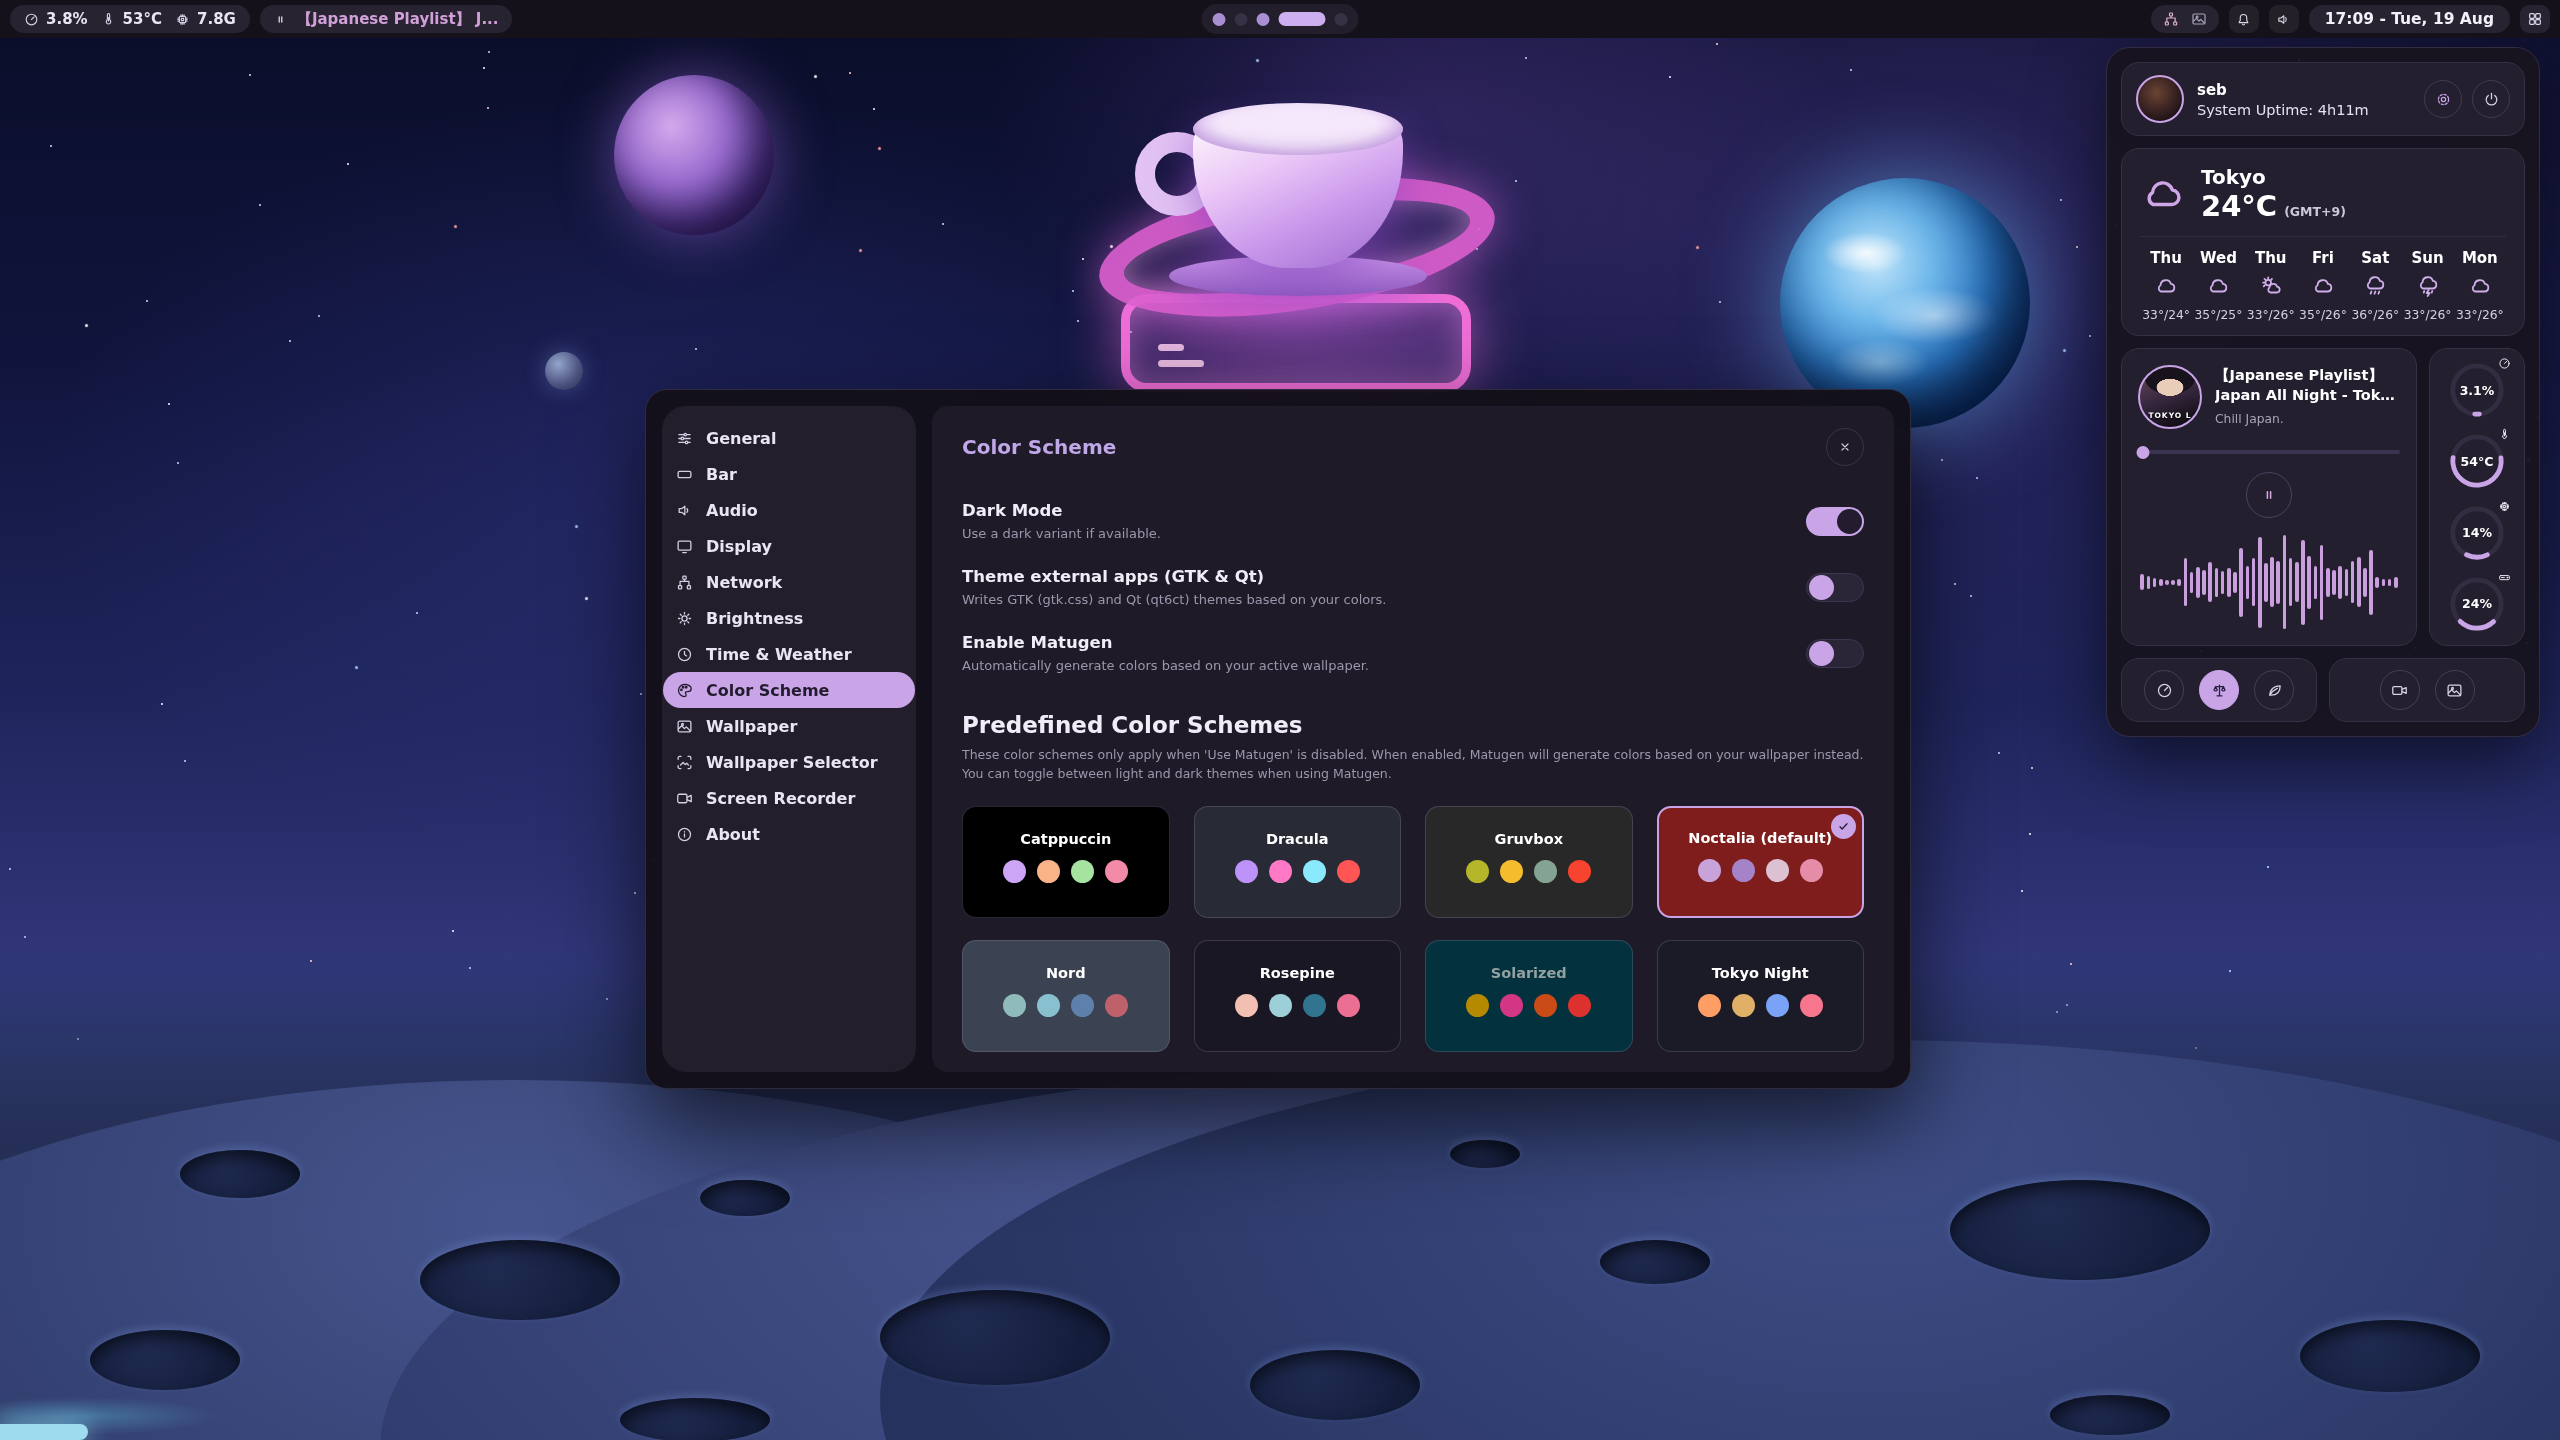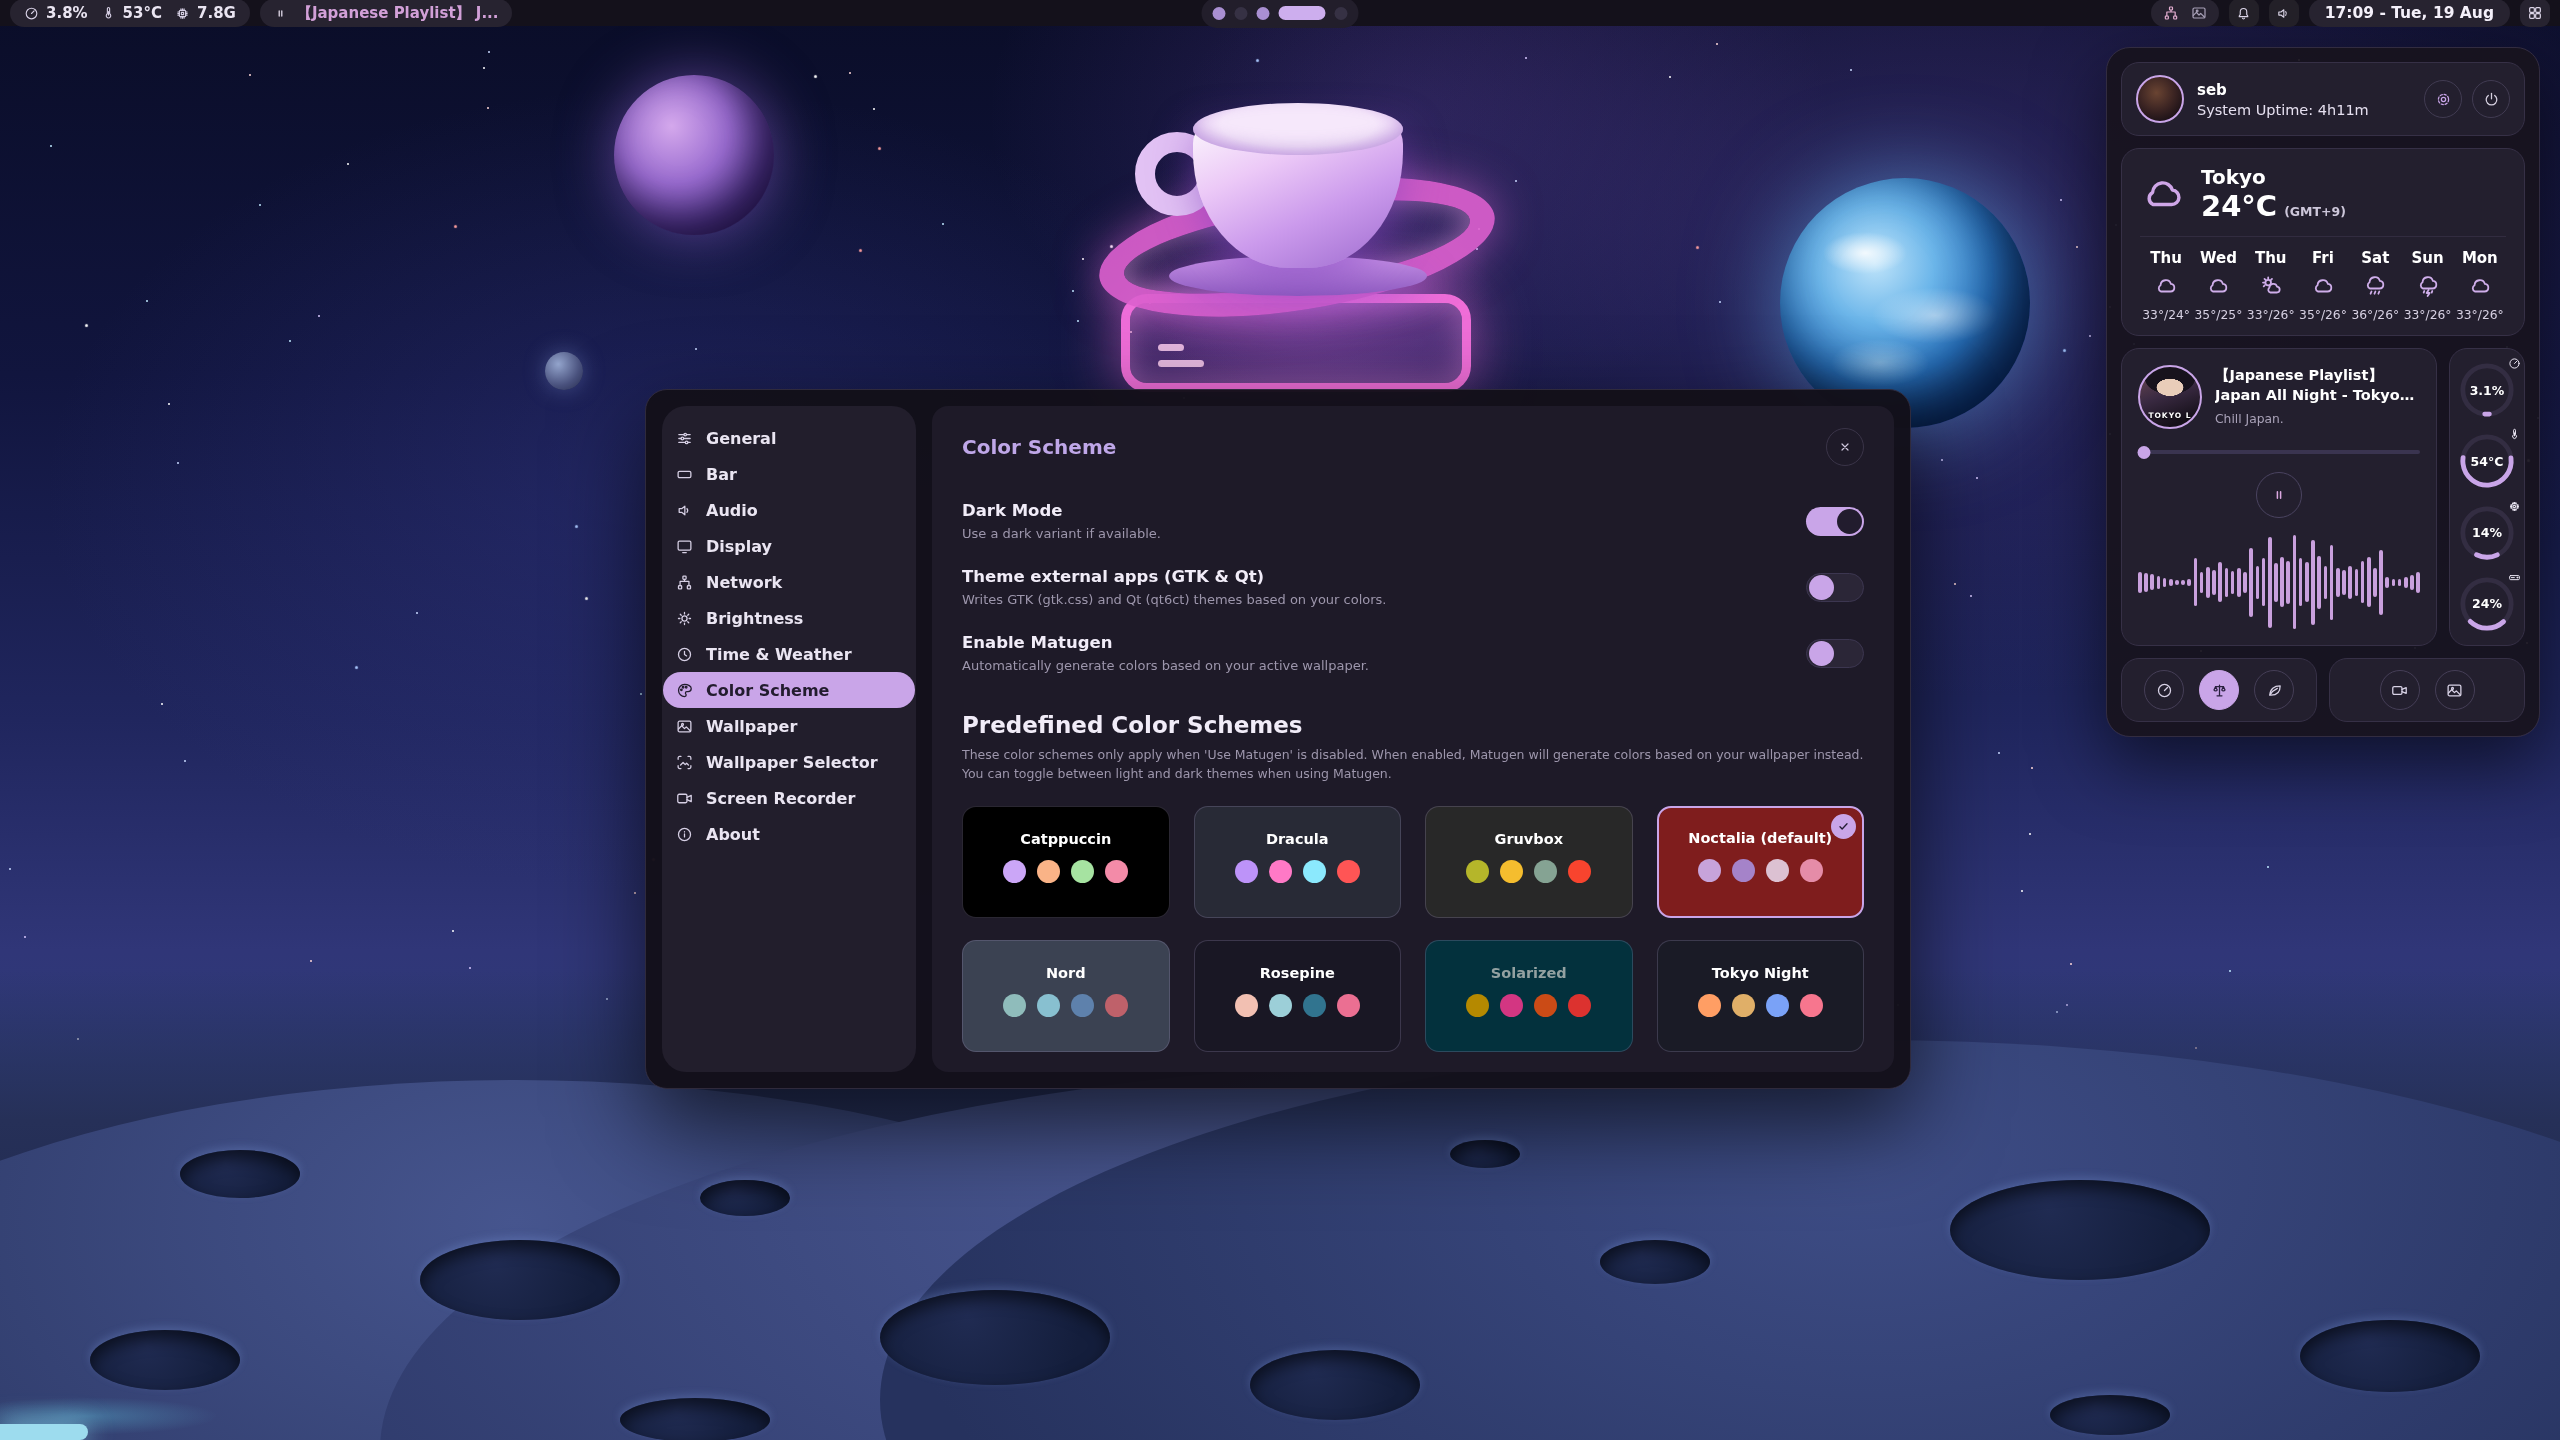--- a/index.html
+++ b/index.html
@@ -69,21 +69,21 @@
     background:radial-gradient(ellipse at 44% 14%, #4d5b96, #2e3a6b 68%); }
   .teal-glow{ position:absolute; left:-80px; bottom:0; width:760px; height:300px; z-index:3;
     background:radial-gradient(closest-side at 22% 92%, rgba(100,210,235,.33), transparent 78%); }
   .crater{ position:absolute; border-radius:50%; z-index:3;
     background:radial-gradient(circle at 38% 28%, #202b52, #141e3c 72%);
     box-shadow:inset 0 8px 16px rgba(0,0,0,.55), 0 -3px 9px rgba(130,158,225,.28); }
   .horizon-strip{ position:absolute; left:0; bottom:0; width:88px; height:16px; z-index:4;
     background:#9ddcee; border-radius:0 10px 10px 0; box-shadow:0 0 26px rgba(140,220,240,.85); }
 
   
-  .topbar{ position:absolute; top:0; left:0; right:0; height:26px; z-index:50;
+  .topbar{ position:absolute; top:0; left:0; right:0; height:38px; z-index:50;
     background:#14111b; display:flex; align-items:center; padding:0 10px; }
   .tb-group{ display:flex; align-items:center; gap:10px; }
   .tb-right{ margin-left:auto; }
   .tb-pill{ height:28px; border-radius:15px; background:#272330; display:inline-flex; align-items:center;
     padding:0 14px; gap:13px; font-size:15px; font-weight:bold; color:#eae5f2; }
   .stat-item{ display:inline-flex; align-items:center; gap:7px; }
   .stat-item .ic{ font-size:15px; color:#d6cfe4; }
   .media-pill{ gap:10px; }
   .media-pill .ic{ font-size:13px; color:#e9e1f2; }
   .media-pill .lbl{ color:var(--media-pink); }
@@ -181,21 +181,21 @@
     -webkit-line-clamp:2; -webkit-box-orient:vertical; overflow:hidden; }
   .m-sub{ font-size:12.3px; color:#a9a2b8; margin-top:6px; }
   .progress{ margin-top:17px; position:relative; height:13px; display:flex; align-items:center; }
   .p-track{ width:100%; height:4px; border-radius:2px; background:#3a3450; }
   .p-dot{ position:absolute; top:0; width:13px; height:13px; border-radius:50%; background:var(--accent);
     transform:translateX(-50%); }
   .pause-btn{ width:46px; height:46px; border-radius:50%; border:1.5px solid #4a4360; margin:13px auto 0;
     display:flex; align-items:center; justify-content:center; font-size:16px; color:#dba8e0; flex:0 0 auto; }
   .waveform{ margin-top:14px; height:104px; display:flex; align-items:center; justify-content:center; gap:2.6px; overflow:hidden; }
   .wbar{ width:3.6px; border-radius:2px; background:#c9a0dd; flex:0 0 auto; }
-  .monitor-col{ width:76px; flex:0 0 auto; padding:12px 0; display:flex; flex-direction:column;
+  .monitor-col{ width:96px; flex:0 0 auto; padding:12px 0; display:flex; flex-direction:column;
     align-items:center; justify-content:space-between; }
   .gauge{ position:relative; width:58px; height:58px; }
   .gauge-val{ position:absolute; inset:0; display:flex; align-items:center; justify-content:center;
     font-size:12.5px; font-weight:bold; color:#fff; }
   .gauge-ic{ position:absolute; top:-4px; right:-5px; font-size:13px; color:#efeaf8; }
   .quick-row{ height:64px; flex:0 0 auto; display:flex; gap:12px; }
   .qcard{ display:flex; align-items:center; justify-content:center; gap:15px; }
   .qcard-left{ flex:0 0 196px; }
   .qcard-right{ flex:1; }
   .qbtn{ width:40px; height:40px; border-radius:50%; border:1.5px solid #453e57; display:flex;

